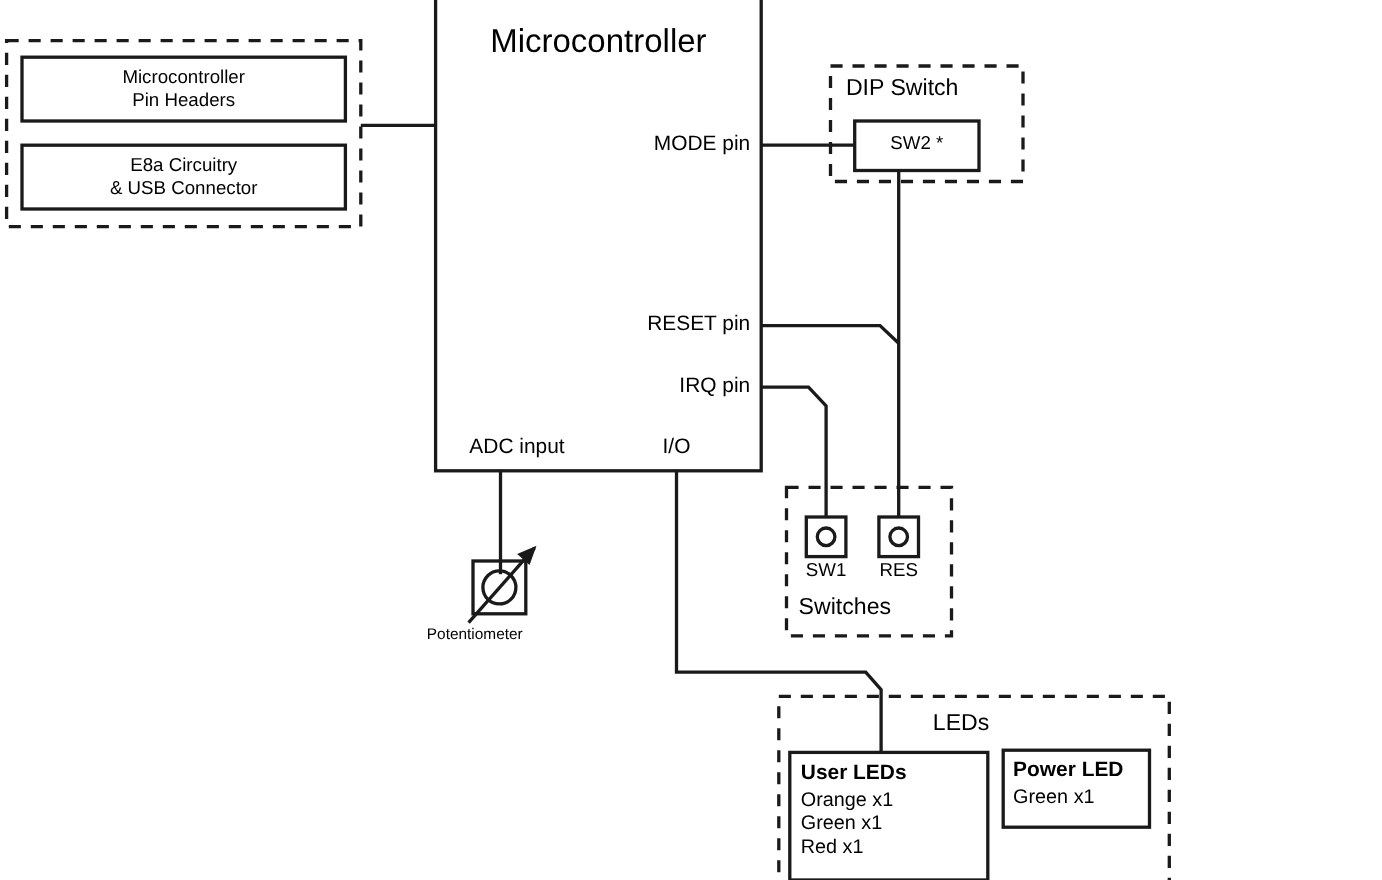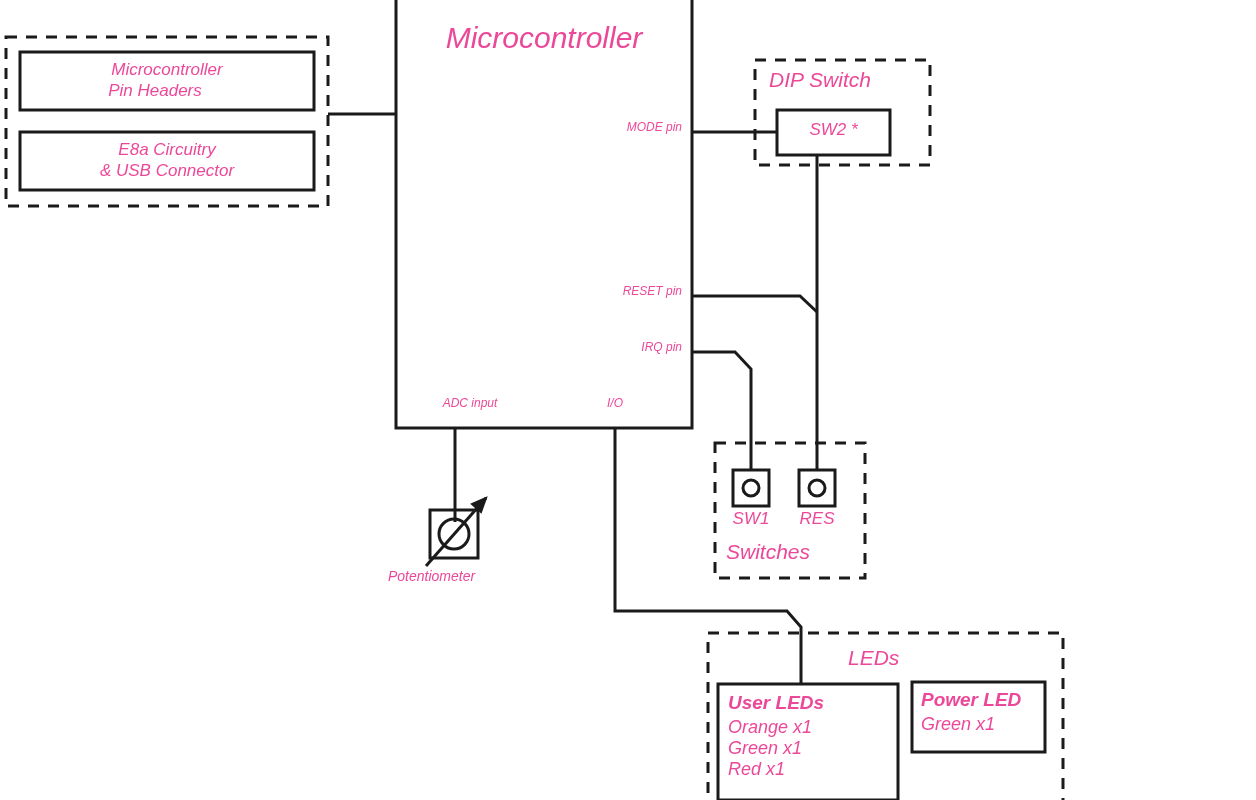--- a/index.html
+++ b/index.html
@@ -22,25 +22,24 @@
     left: 0;
     top: 0;
     width: 1256px;
     height: 800px;
     pointer-events: none;
   }
   .txt {
     position: absolute;
     white-space: pre;
     line-height: 1.18;
-    color: #ec4899;
-    font-style: italic;
+    color: #000000;
   }
   .t-mcu-title   { font-size: 30px; }
-  .t-pin         { font-size: 12px; }
+  .t-pin         { font-size: 19px; }
   .t-boxlabel    { font-size: 17px; text-align: center; }
   .t-group       { font-size: 21px; text-align: center; }
   .t-note        { font-size: 17px; }
   .t-sw          { font-size: 17px; }
   .t-led-head    { font-size: 19px; font-weight: bold; }
   .t-led-sub     { font-size: 18px; }
   .t-pot         { font-size: 14px; }
   .ctr { text-align: center; }
 </style>
 </head>
@@ -99,21 +98,21 @@
 
   <div class="txt t-mcu-title" style="left:396px; top:20px; width:296px; text-align:center;">Microcontroller</div>
 
   <div class="txt t-pin" style="left:452px; top:120px; width:230px; text-align:right;">MODE pin</div>
   <div class="txt t-pin" style="left:452px; top:284px; width:230px; text-align:right;">RESET pin</div>
   <div class="txt t-pin" style="left:452px; top:340px; width:230px; text-align:right;">IRQ pin</div>
   <div class="txt t-pin" style="left:405px; top:396px; width:130px; text-align:center;">ADC input</div>
   <div class="txt t-pin" style="left:578px; top:396px; width:74px; text-align:center;">I/O</div>
 
   <div class="txt t-boxlabel" style="left:20px; top:60px; width:294px;">Microcontroller</div>
-  <div class="txt t-boxlabel" style="left:20px; top:81px; width:270px;">Pin Headers</div>
+  <div class="txt t-boxlabel" style="left:32px; top:81px; width:270px;">Pin Headers</div>
   <div class="txt t-boxlabel" style="left:20px; top:140px; width:294px;">E8a Circuitry</div>
   <div class="txt t-boxlabel" style="left:20px; top:161px; width:294px;">&amp; USB Connector</div>
 
   <div class="txt t-group" style="left:769px; top:68px;">DIP Switch</div>
   <div class="txt t-boxlabel" style="left:777px; top:120px; width:113px;">SW2 *</div>
 
   <div class="txt t-sw ctr" style="left:721px; top:509px; width:60px;">SW1</div>
   <div class="txt t-sw ctr" style="left:787px; top:509px; width:60px;">RES</div>
   <div class="txt t-group" style="left:726px; top:540px;">Switches</div>
 

